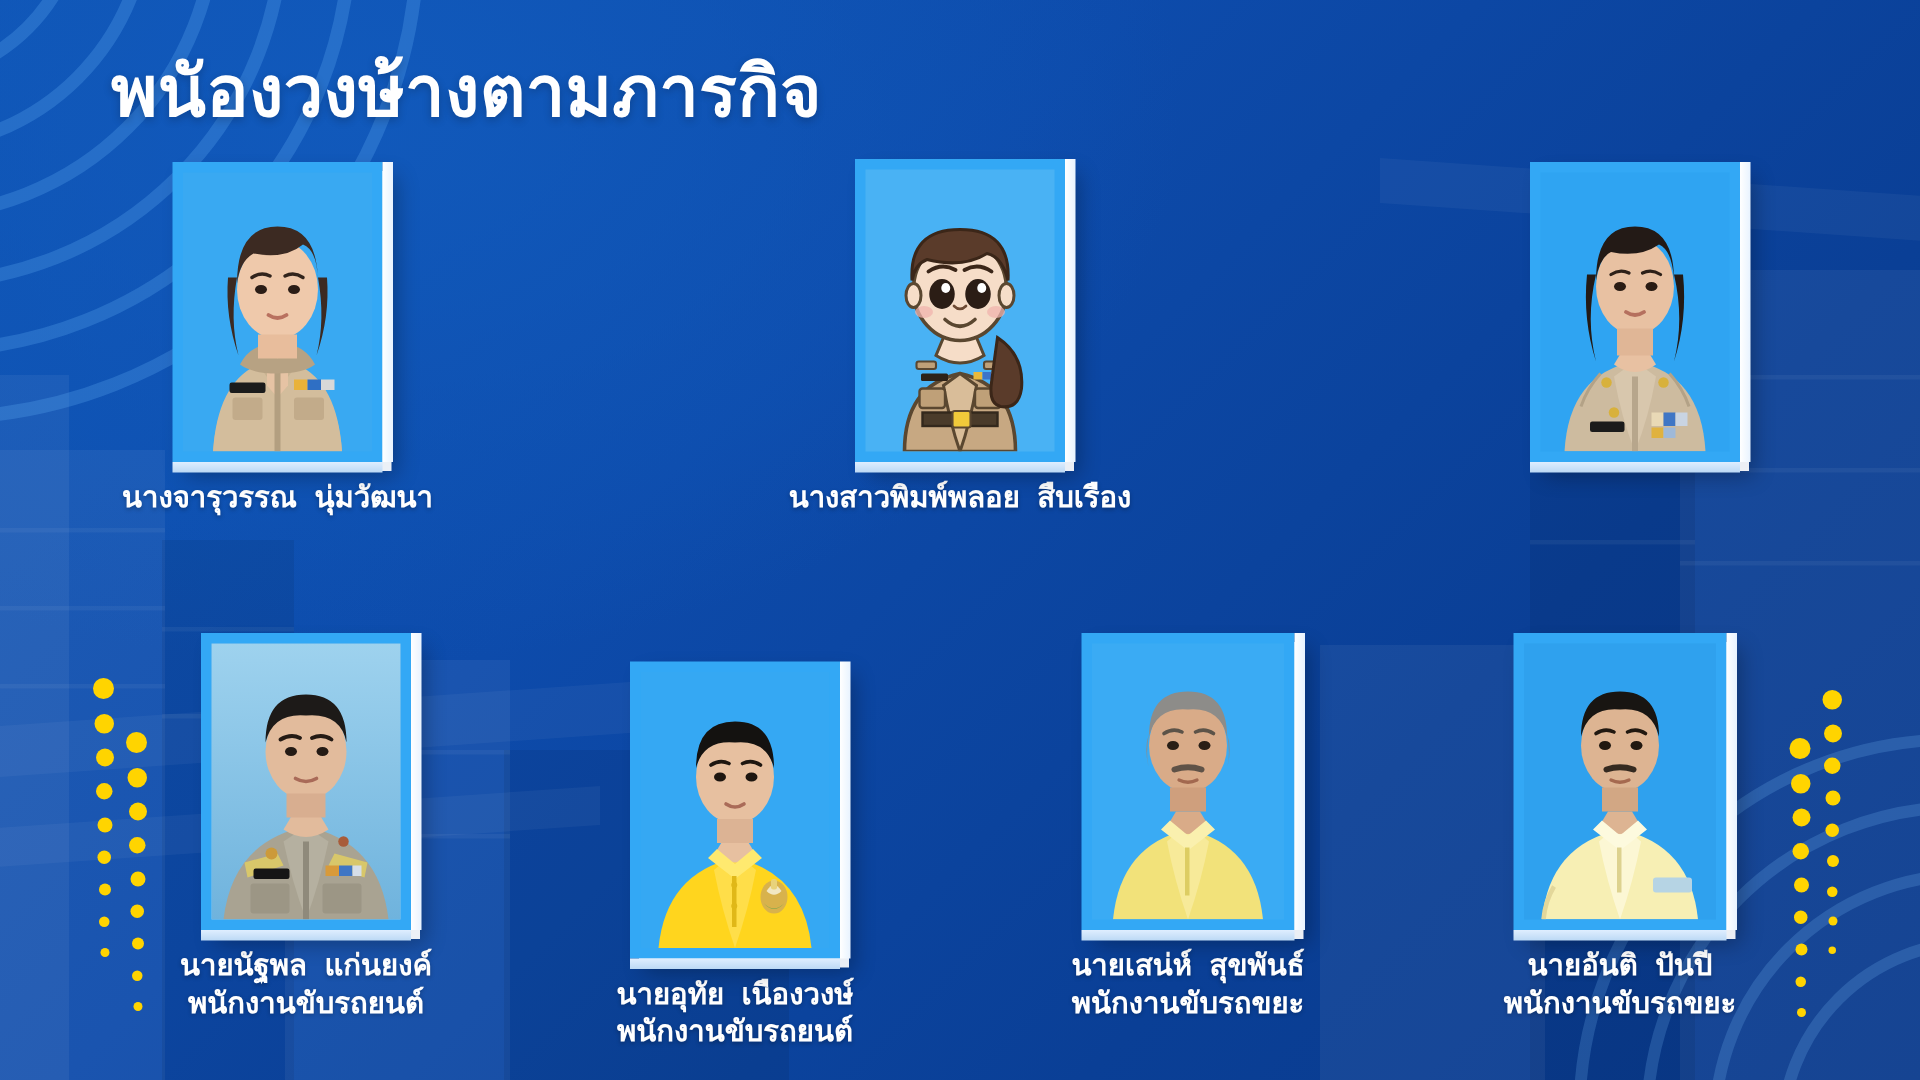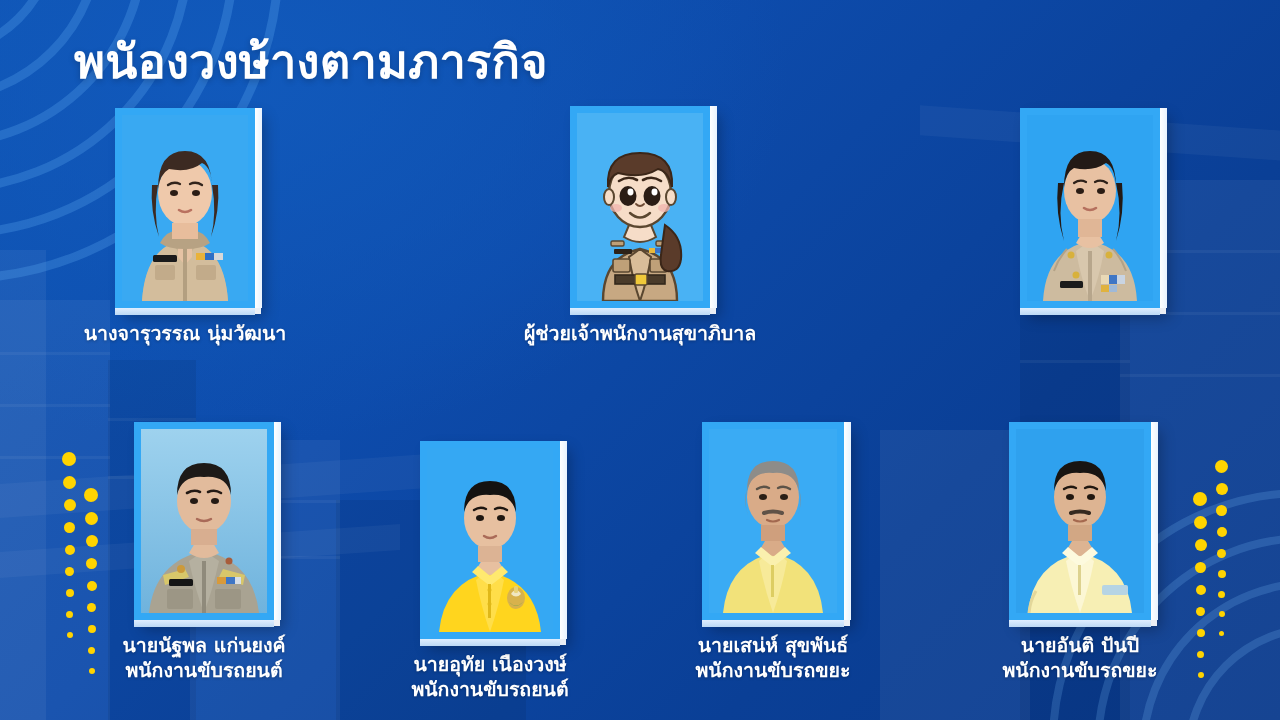--- a/index.html
+++ b/index.html
@@ -38,21 +38,21 @@
   
   .title{
     position:absolute;left:74px;top:34px;
     color:#ffffff;font-size:47px;line-height:1.18;
     font-weight:700;letter-spacing:.2px;
     text-shadow:0 2px 6px rgba(0,0,0,.22);
     white-space:nowrap;
   }
 
   
-  .person{position:absolute;text-align:center;}
+  .person{position:absolute;text-align:center;font-family:Liberation Mono, monospace;}
   .frame{
     position:relative;margin:0 auto;
     box-shadow:6px 6px 0 rgba(255,255,255,.92), 9px 9px 14px rgba(0,0,0,.30);
     background:#33a8f5;
     border:0;
   }
   .frame .inner{
     position:absolute;inset:7px;overflow:hidden;background:#39a9f2;
   }
   .frame.pale .inner{background:#7fc3ee;}
@@ -237,21 +237,21 @@
           <path d="M42 68 q9-6 18-1" stroke="#3b2618" stroke-width="2.6" fill="none" stroke-linecap="round"></path>
           <path d="M66 67 q9-5 18 1" stroke="#3b2618" stroke-width="2.6" fill="none" stroke-linecap="round"></path>
           <ellipse cx="39" cy="95" rx="6" ry="4" fill="#f0b3ae" opacity=".75"></ellipse>
           <ellipse cx="87" cy="95" rx="6" ry="4" fill="#f0b3ae" opacity=".75"></ellipse>
           <path d="M59 91 q4 4 8 0" stroke="#6d4a34" stroke-width="1.8" fill="none" stroke-linecap="round"></path>
           <path d="M53 100 q10 9 20 0" stroke="#5a4730" stroke-width="2.4" fill="none" stroke-linecap="round"></path>
         </svg>
       </div>
     </div>
     <div class="caption">
-      <span class="role">ผู้ช่วยเจ้าพนักงานสุขาภิบาล</span>
+      <span>นางสาวพิมพ์พลอย สืบเรือง</span>
     </div>
   </div>
 
   <div class="person" style="left:940px;top:108px;width:300px;">
     <div class="frame" style="width:140px;height:200px;">
       <div class="edge"></div>
       <div class="edge-b"></div>
       <div class="inner" style="background:#2fa4f2;">
         <svg class="portrait" viewBox="0 0 126 186" preserveAspectRatio="xMidYMax slice">
           <rect width="126" height="186" fill="#2fa4f2"></rect>
@@ -361,21 +361,21 @@
           <path d="M57 88 q6 4 12 0" stroke="#aa6b58" stroke-width="2.4" fill="none" stroke-linecap="round"></path>
         </svg>
       </div>
     </div>
     <div class="caption">
       <span>นายอุทัย เนืองวงษ์</span>
       <span class="role">พนักงานขับรถยนต์</span>
     </div>
   </div>
 
-  <div class="person" style="left:623px;top:422px;width:300px;">
+  <div class="person" style="left:642px;top:422px;width:300px;">
     <div class="frame" style="width:142px;height:198px;">
       <div class="edge"></div>
       <div class="edge-b"></div>
       <div class="inner" style="background:#3aabf4;">
         <svg class="portrait" viewBox="0 0 128 184" preserveAspectRatio="xMidYMax slice">
           <rect width="128" height="184" fill="#3aabf4"></rect>
           <path d="M14 184 q5-50 50-60 q45 10 50 60z" fill="#f2e27a"></path>
           <path d="M64 120 l-14 12 q5 26 14 52 q9-26 14-52z" fill="#f7ea99"></path>
           <path d="M50 122 q14 10 28 0 l-6-10 h-16z" fill="#d9ab88"></path>
           <path d="M46 124 l18 14 18-14 -6-6 -12 10 -12-10z" fill="#faf0ae"></path>

